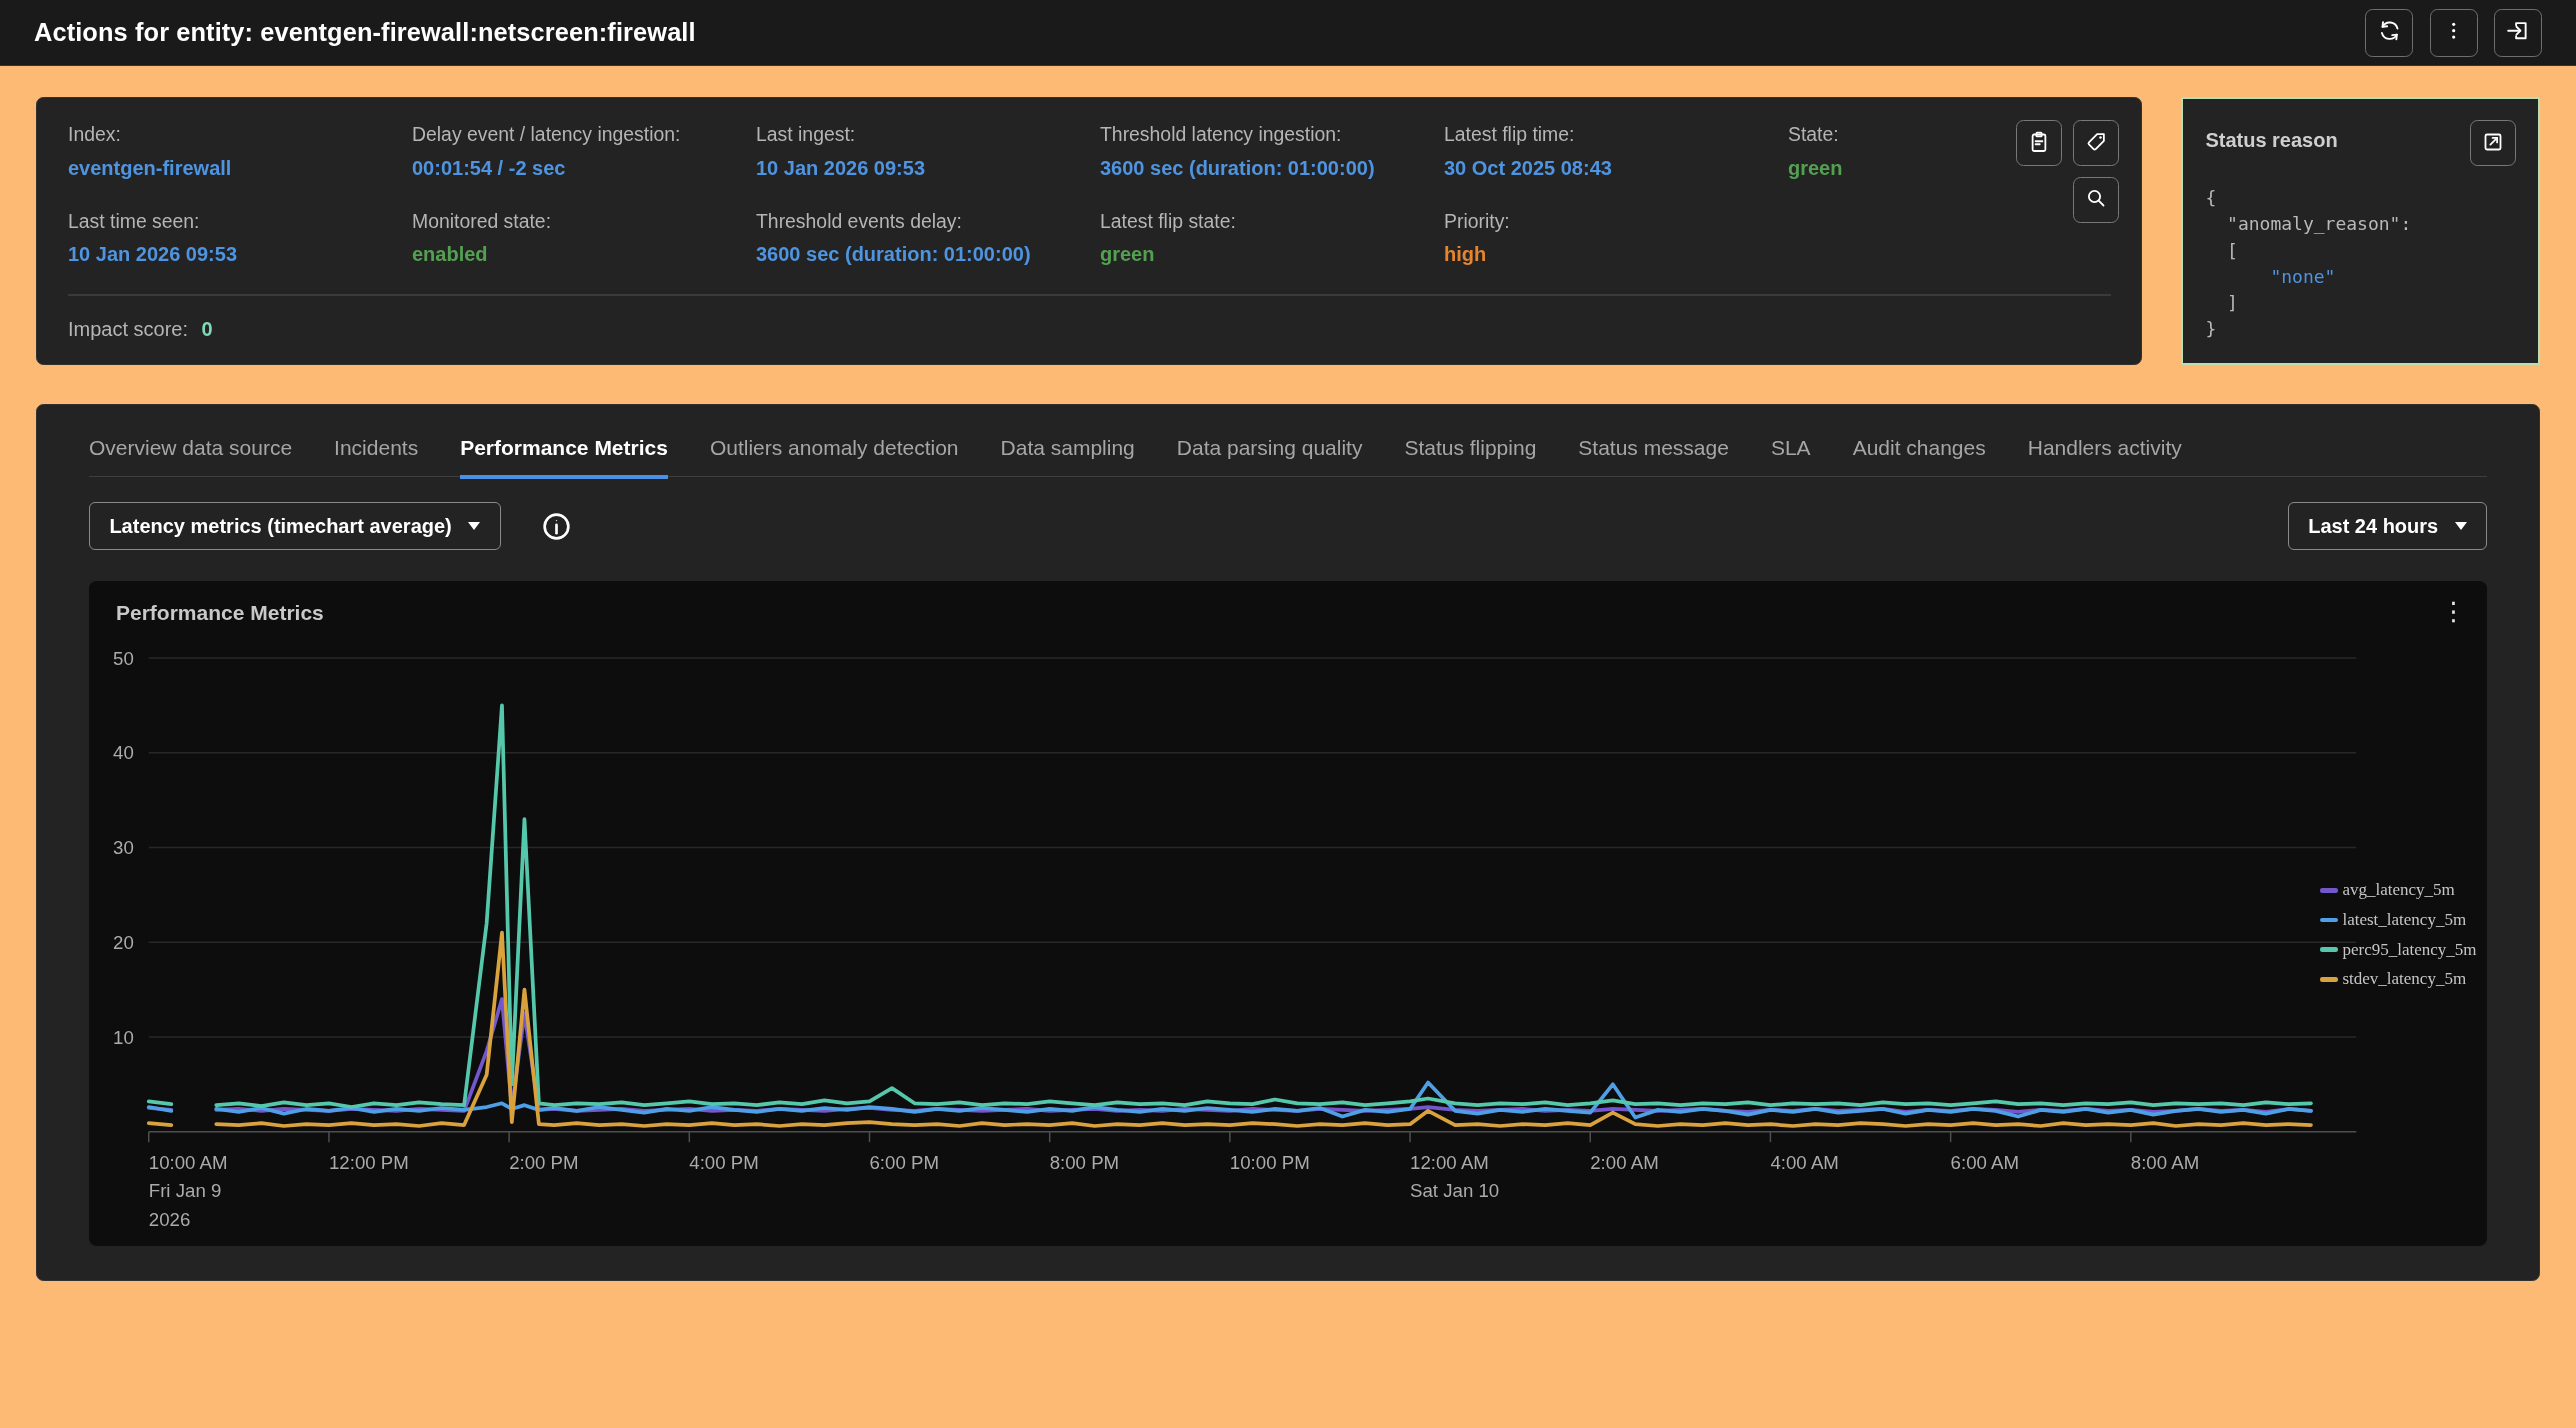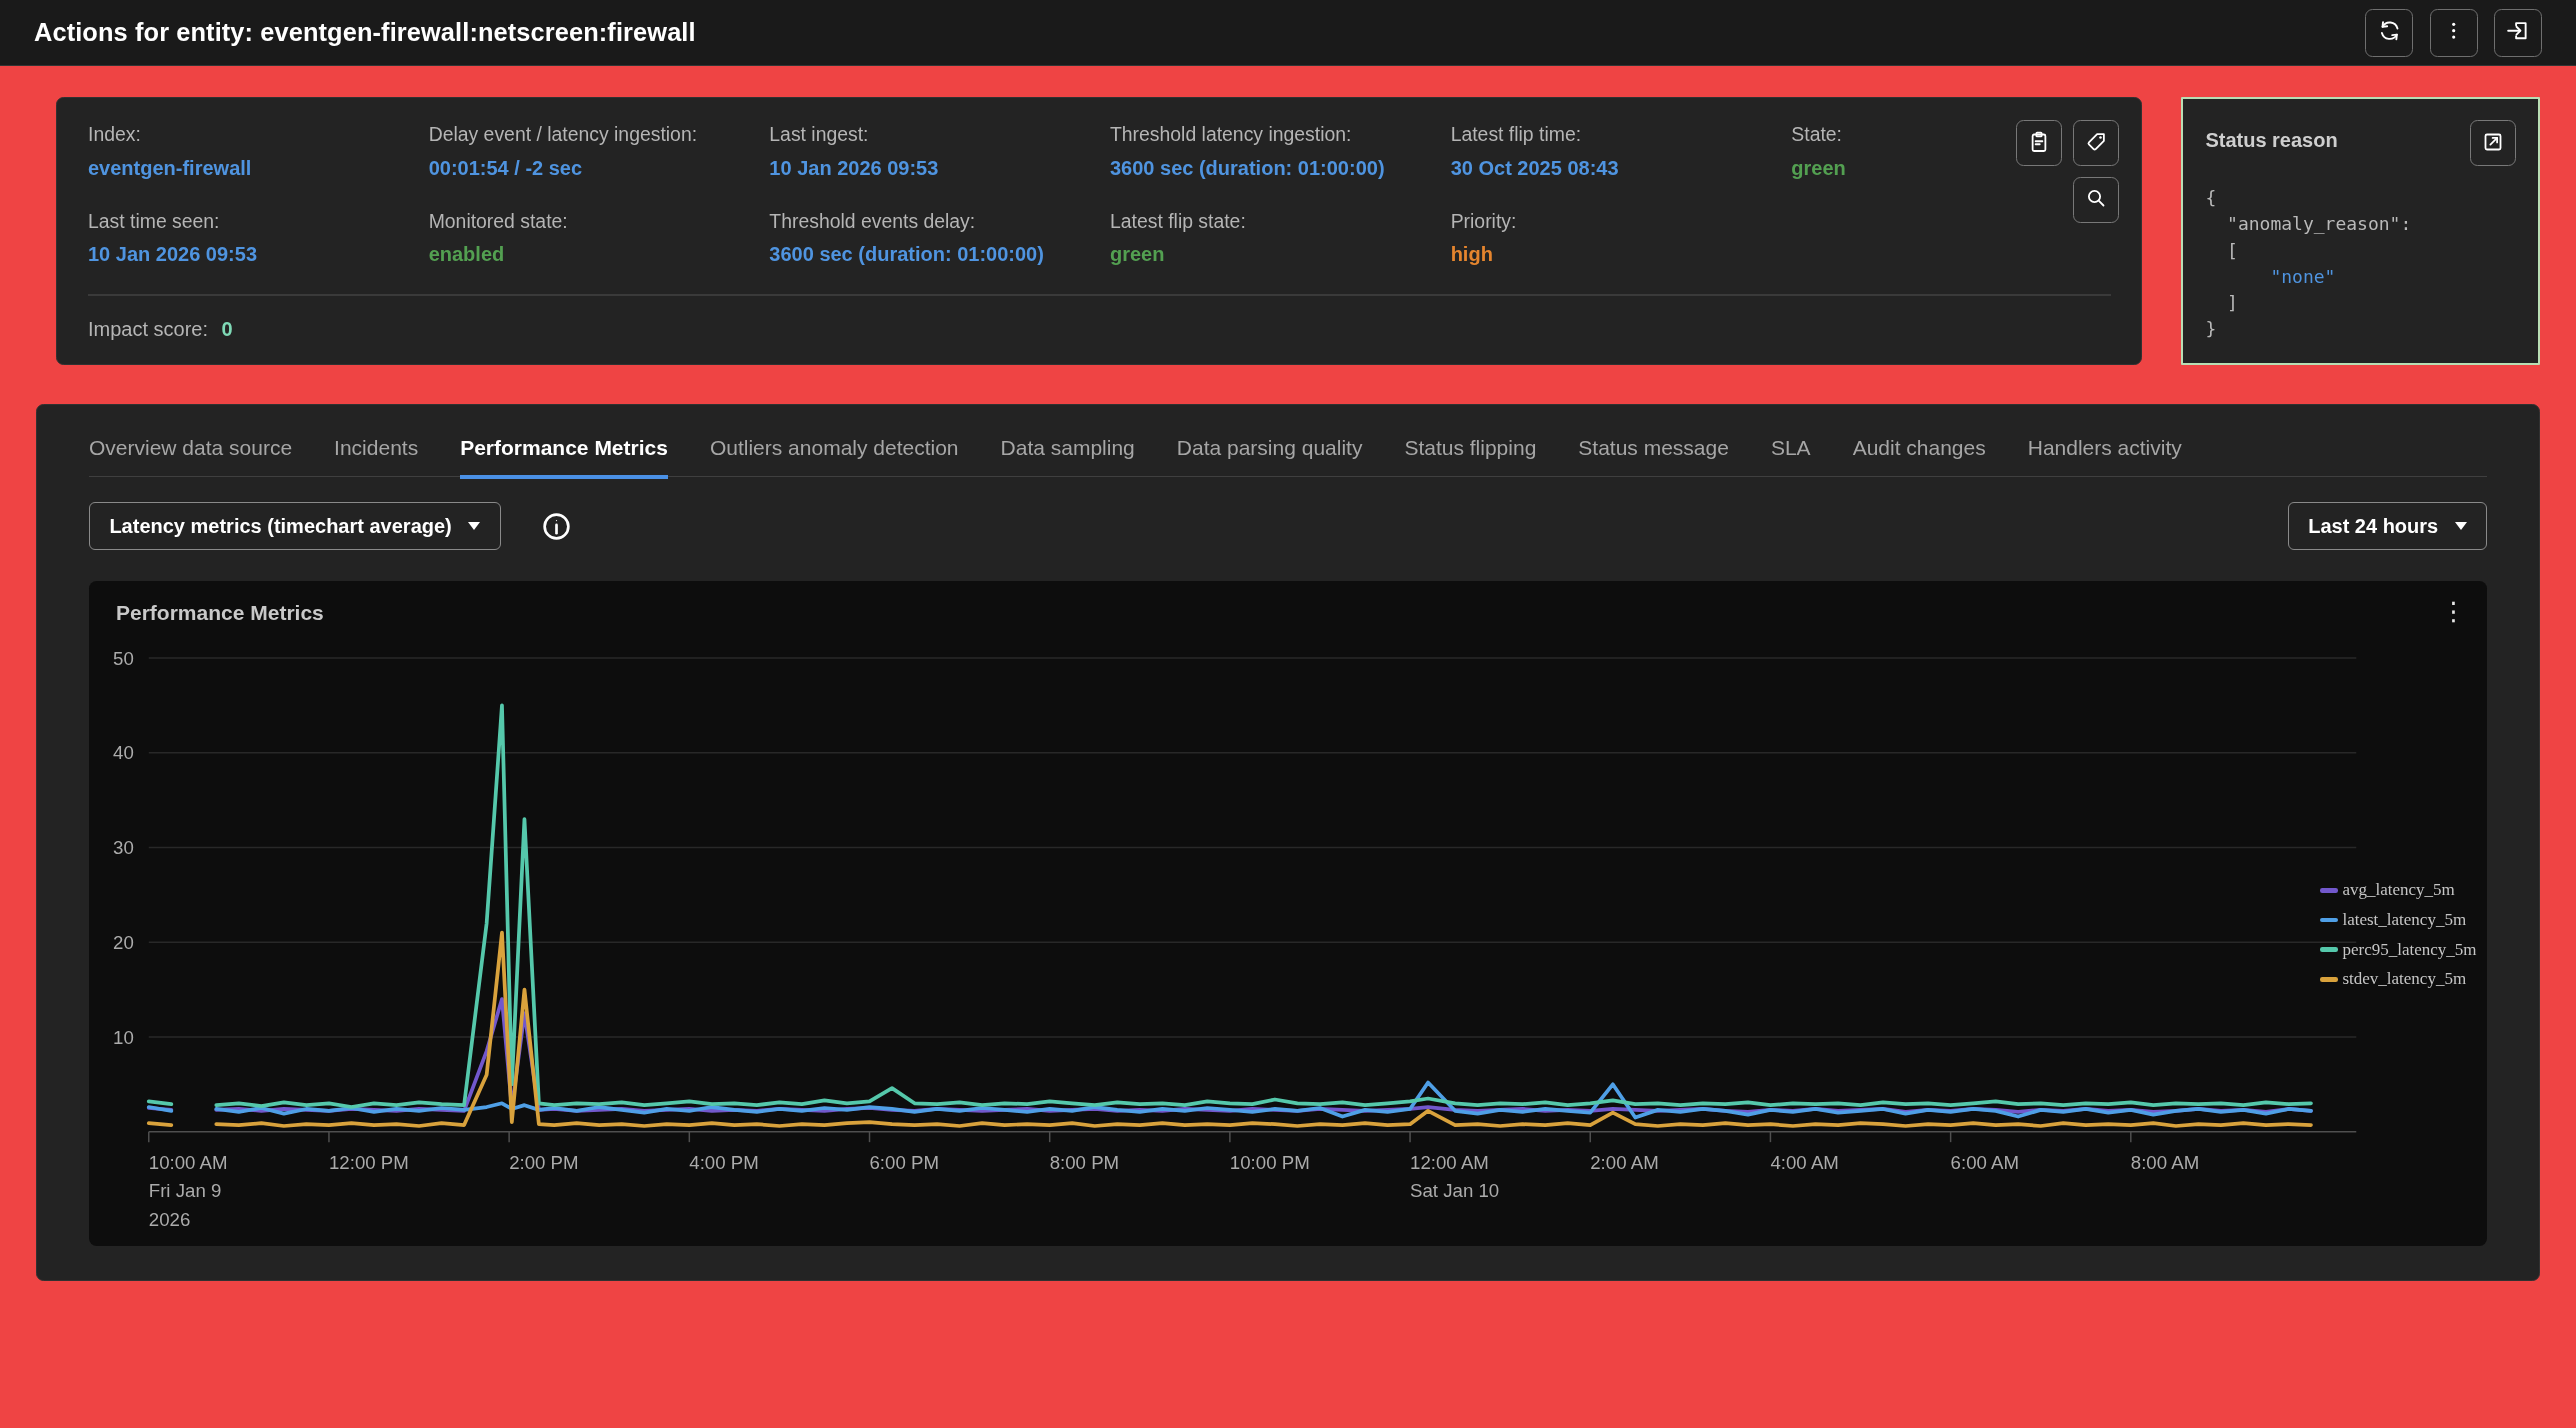--- a/index.html
+++ b/index.html
@@ -1,37 +1,37 @@
 <!DOCTYPE html>
 <html style="font-size:12px"><head>
 <meta charset="utf-8">
 <style>
   * { margin:0; padding:0; box-sizing:border-box; }
   html,body { background:#141414; }
   .app {
-    width:2576px; height:1428px; background:#ef4444;
+    width:2576px; height:1428px; background:#fdba74;
     font-family:"Liberation Sans", sans-serif; color:#e8e8e8;
     position:relative; overflow:hidden;
   }
   
   .topbar {
     height:66px; display:flex; align-items:center; justify-content:space-between;
     padding:0 34px; background:#1a1a1a; border-bottom:1.5px solid #343434;
   }
   .topbar h1 { font-size:25.4px; font-weight:700; color:#ffffff; letter-spacing:0.1px; }
   .iconbtn {
     width:48px; height:48px; border:1.5px solid #6f6f6f; border-radius:7.5px;
     background:transparent; display:flex; align-items:center; justify-content:center;
     color:#ffffff; cursor:pointer; flex:0 0 auto;
   }
   .iconbtn svg { width:25.4px; height:25.4px; stroke:#fff; fill:none; stroke-width:2.4; stroke-linecap:round; stroke-linejoin:round; }
   .topbar .btnrow { display:flex; gap:16.4px; }
   
   .content { padding:31px 36px 0 36px; }
-  .row1 { display:flex; gap:39px; align-items:stretch;margin-left:20px; }
+  .row1 { display:flex; gap:39px; align-items:stretch; }
   .card {
     background:#232323; border:0.7px solid #313131; border-radius:7.5px;
   }
   
   .entity { flex:1; padding:25.4px 30px 22.4px 31px; position:relative; }
   .fields { display:grid; grid-template-columns:repeat(6,1fr); column-gap:21px; row-gap:30px; }
   .field .flabel { font-size:19.4px; color:#b5b5b5; margin-bottom:10.5px; white-space:nowrap; }
   .field .fvalue { font-size:20px; font-weight:700; white-space:nowrap; }
   .fvalue.link { color:#4f94e0; }
   .fvalue.green { color:#53a051; }

